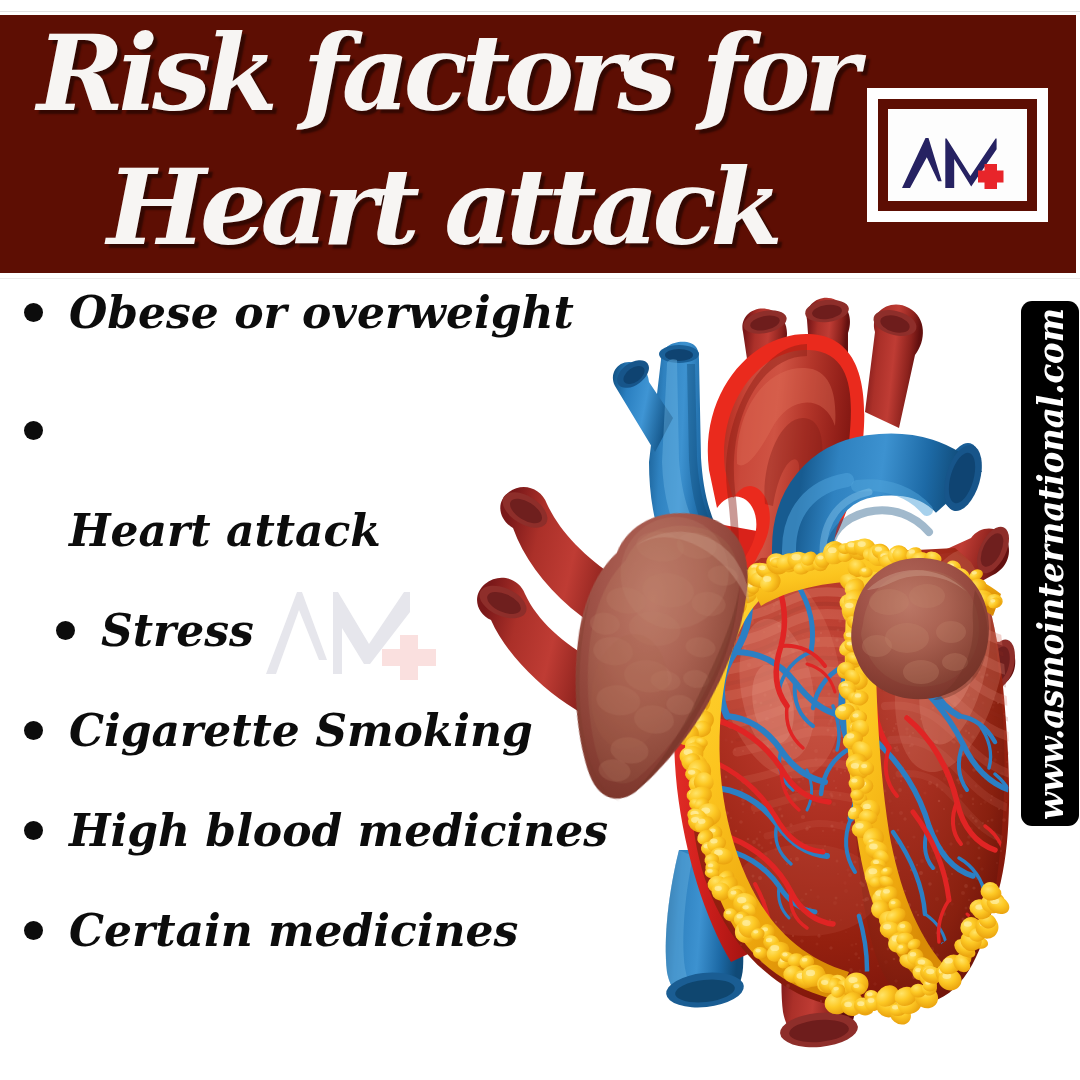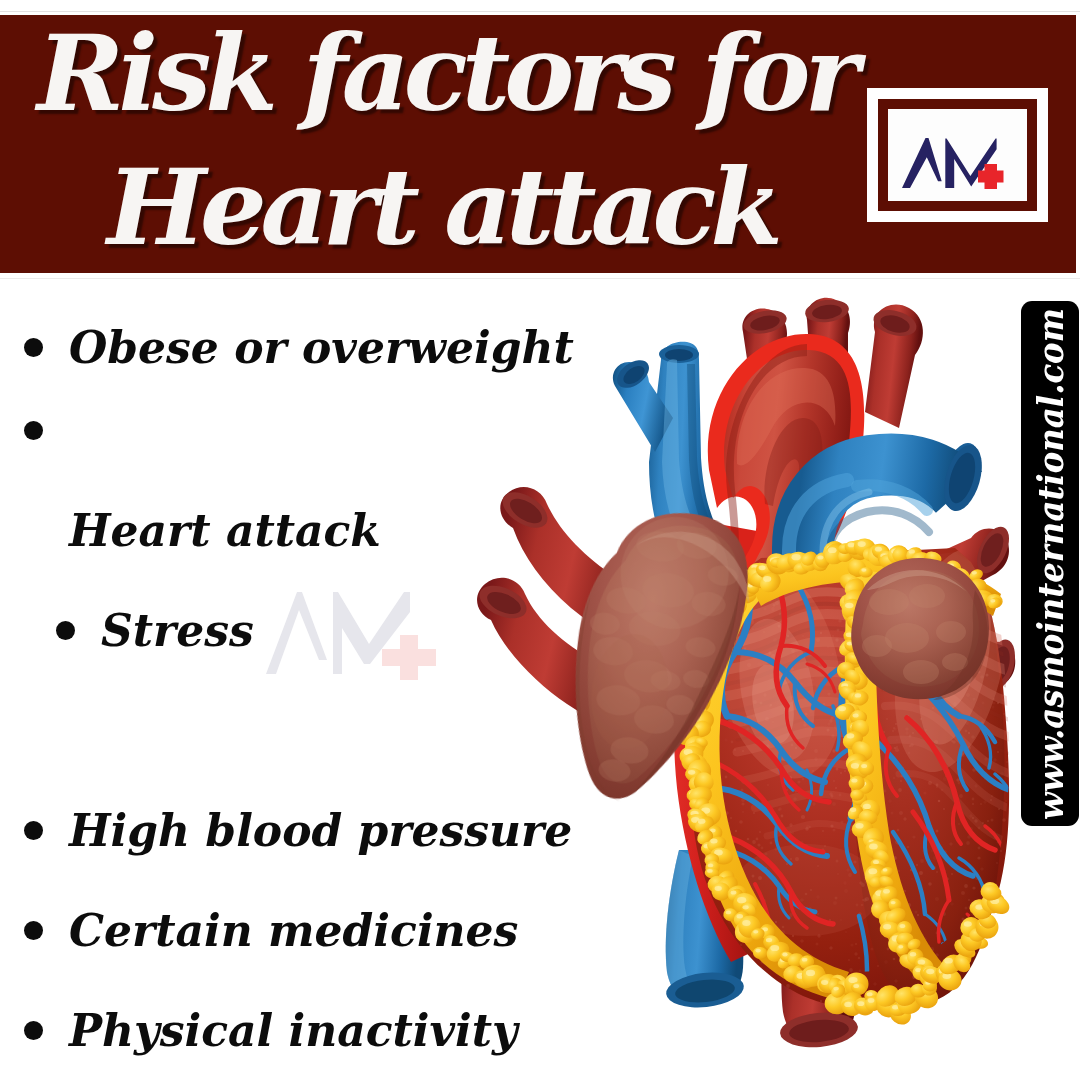--- a/index.html
+++ b/index.html
@@ -107,45 +107,45 @@
         <path d="M117.5 76 L130 76 L130 82.5 L136.5 82.5 L136.5 94.5 L130 94.5 L130 101 L117.5 101 L117.5 94.5 L111 94.5 L111 82.5 L117.5 82.5 Z" fill="#e8252a"></path>
       </svg>
 
   </div>
 
   <div id="urlstrip">
     <span>www.asmointernational.com</span>
   </div>
 
   <div id="list">
-      <div class="row" style="top: 328px;">
+      <div class="row" style="top: 293px;">
         <span class="dot"></span>
         <span class="txt">Obese or overweight</span>
       </div>
       <div class="row" style="top: 411px;">
         <span class="dot"></span>
       </div>
       <div class="row cont" style="top: 511px;">
         <span class="txt">Heart attack</span>
       </div>
       <div class="row" style="top: 611px; margin-left: 32px;">
         <span class="dot"></span>
         <span class="txt">Stress</span>
       </div>
+      <div class="row" style="top: 711px;">
+        <span class="dot"></span>
+        <span class="txt">Cigarette Smoking</span>
+      </div>
       <div class="row" style="top: 811px;">
         <span class="dot"></span>
-        <span class="txt">High blood pressure</span>
+        <span class="txt">High blood medicines</span>
       </div>
       <div class="row" style="top: 911px;">
         <span class="dot"></span>
         <span class="txt">Certain medicines</span>
-      </div>
-      <div class="row" style="top: 1011px;">
-        <span class="dot"></span>
-        <span class="txt">Physical inactivity</span>
       </div>
     </div>
 
   <div id="watermark">
     <svg width="180" height="92" viewBox="0 0 180 92">
       <path d="M2 86 L33 4 L38 4 L63 72 L55 72 L35 22 L12 86 Z" fill="#e6e6ec"></path>
       <path d="M69 86 L69 4 L74 4 L105 56 L140 4 L146 4 L146 24 L106 76 L100 76 L78 40 L78 86 Z" fill="#e6e6ec"></path>
       <path d="M136 47 L154 47 L154 61 L172 61 L172 78 L154 78 L154 92 L136 92 L136 78 L118 78 L118 61 L136 61 Z" fill="#fae0df"></path>
     </svg>
   </div>

